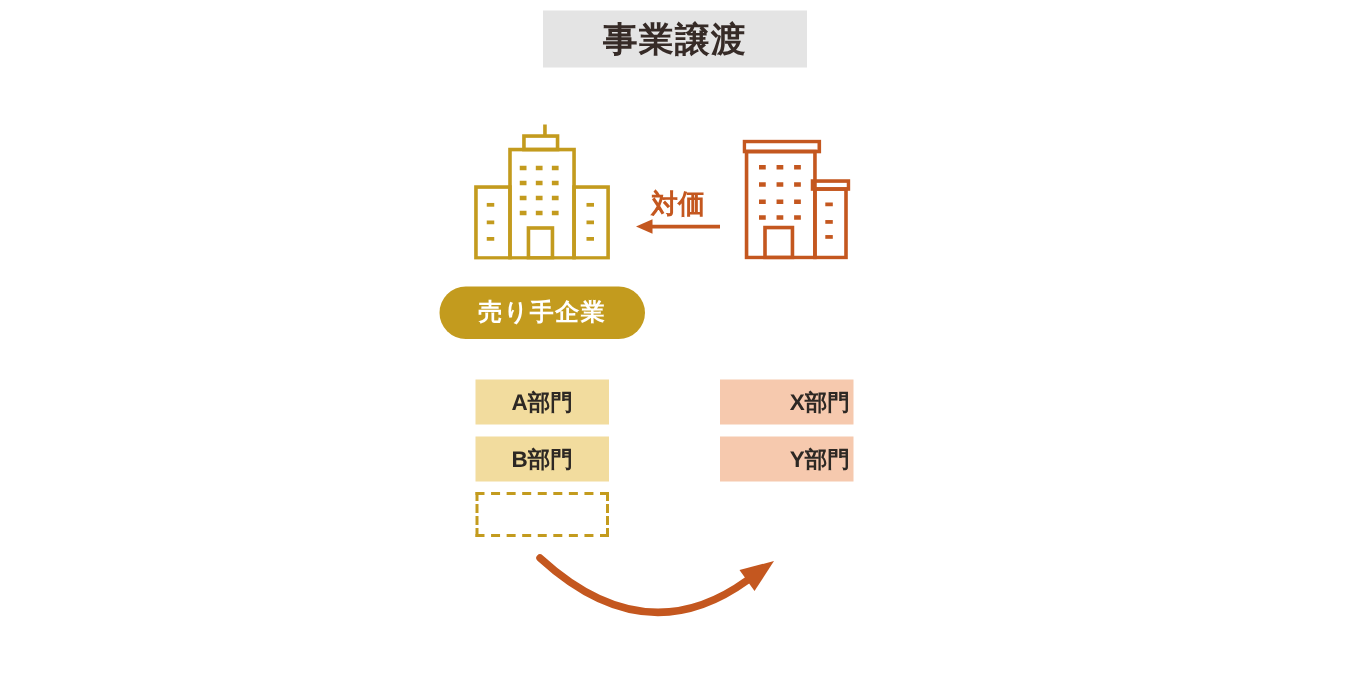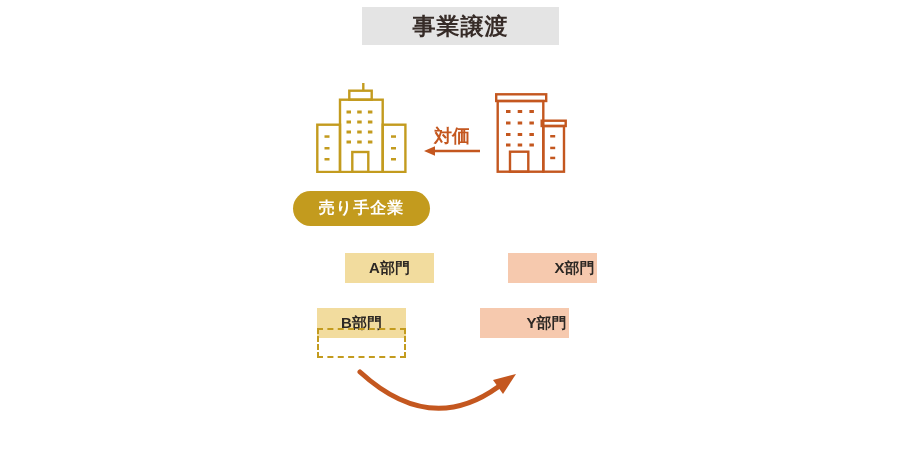--- a/index.html
+++ b/index.html
@@ -6,21 +6,21 @@
   .stage {
     position: relative;
     width: 900px; height: 459px;
     background: var(--canvas-bg, #ffffff);
     font-family: "Liberation Sans", sans-serif;
     overflow: hidden;
   }
   .abs { position: absolute; }
 
   .title-box {
-    left: 362px; top: 7px; width: 197px; height: 38px;
+    left: 362px; top: 7px; width: 176px; height: 38px;
     background: var(--title-bg, #e4e4e4);
     display: flex; align-items: center; justify-content: center;
     font-size: 23px; font-weight: bold; letter-spacing: 1px;
     color: var(--title-text, #362b27);
   }
 
   .pill {
     height: 35px; border-radius: 17.5px;
     display: flex; align-items: center; justify-content: center;
     color: #ffffff; font-weight: bold; font-size: 16px; letter-spacing: 1px;
@@ -33,22 +33,22 @@
     display: flex; align-items: center; justify-content: center;
     font-size: 15px; font-weight: bold;
     color: var(--dept-text, #2d2824);
   }
   .dept.gold   { background: var(--gold-light, #f2dc9e); }
   .dept.salmon { background: var(--orange-light, #f6c9ae); padding-left: 44px; }
   .dept.dashed { background: transparent; border: 2px dashed var(--gold, #c39b1e); }
 
   .col-left  { left: 317px; }
   .col-right { left: 480px; }
-  .row-1 { top: 253px; margin-left: 28px; }
-  .row-2 { top: 308px; }
+  .row-1 { top: 253px; }
+  .row-2 { top: 291px; }
   .row-3 { top: 328px; }
 
   .payment-label {
     left: 430px; top: 124px; width: 44px;
     text-align: center; font-size: 18px; font-weight: bold;
     color: var(--orange, #c4571f);
   }
 
   .stroke-gold   { stroke: var(--gold, #c39b1e);   fill: none; stroke-width: 2.4; }
   .fill-gold     { fill: var(--gold, #c39b1e);     stroke: none; }

